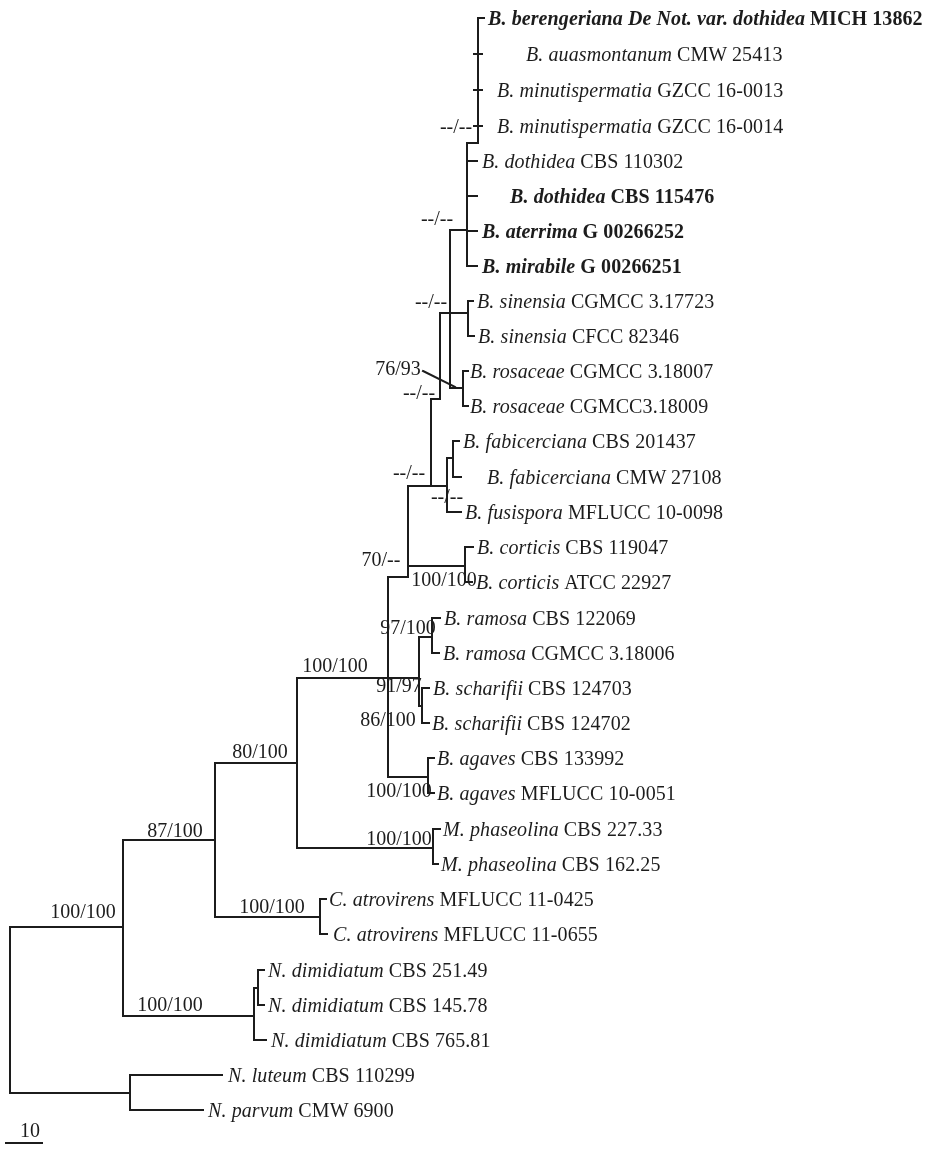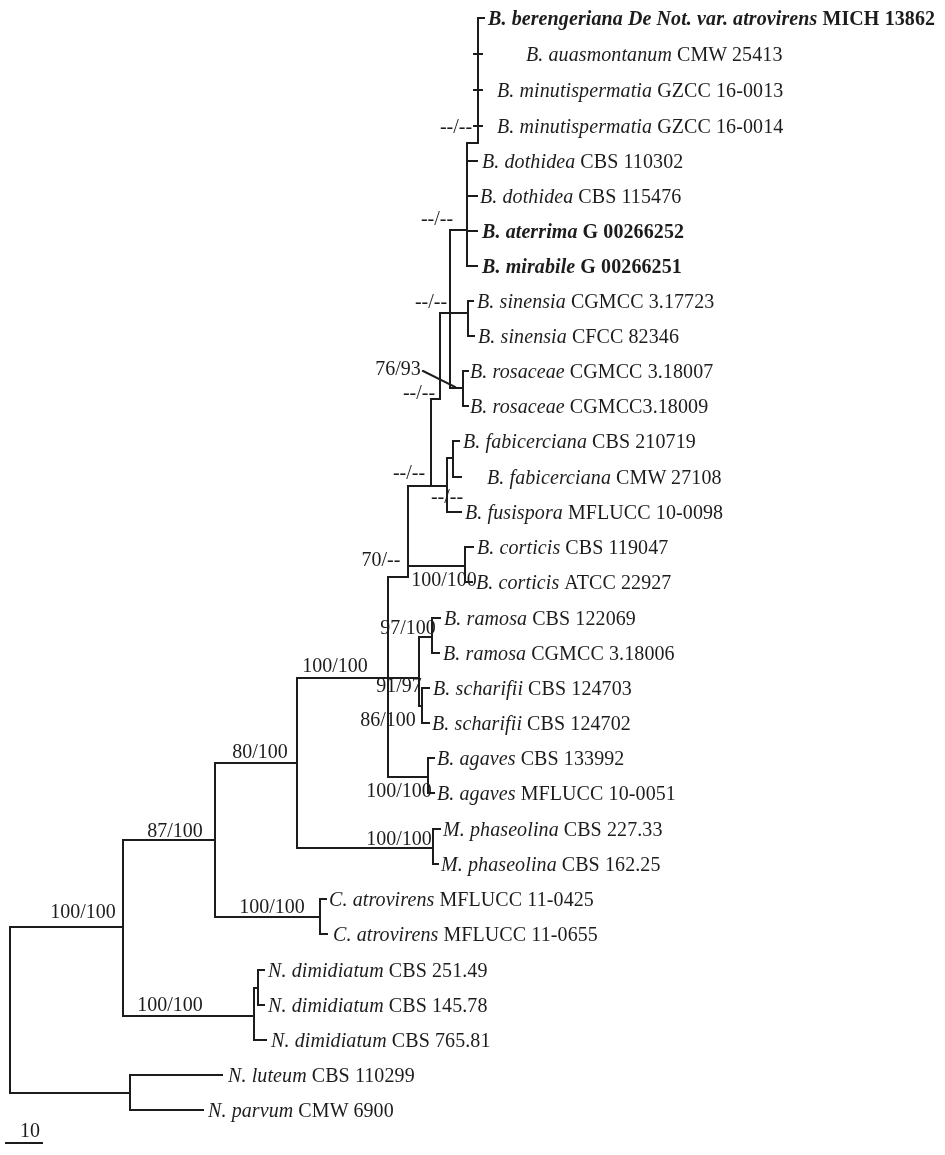--- a/index.html
+++ b/index.html
@@ -104,33 +104,33 @@
       <line x1="258" y1="1005" x2="264" y2="1005" stroke="#1c1c1c" stroke-width="2" stroke-linecap="square"></line>
       <line x1="254" y1="1040" x2="266" y2="1040" stroke="#1c1c1c" stroke-width="2" stroke-linecap="square"></line>
       <line x1="10" y1="1093" x2="130" y2="1093" stroke="#1c1c1c" stroke-width="2" stroke-linecap="square"></line>
       <line x1="130" y1="1075" x2="130" y2="1110" stroke="#1c1c1c" stroke-width="2" stroke-linecap="square"></line>
       <line x1="130" y1="1075" x2="222" y2="1075" stroke="#1c1c1c" stroke-width="2" stroke-linecap="square"></line>
       <line x1="130" y1="1110" x2="203" y2="1110" stroke="#1c1c1c" stroke-width="2" stroke-linecap="square"></line>
       <line x1="423" y1="371" x2="455" y2="387" stroke="#1c1c1c" stroke-width="2" stroke-linecap="square"></line>
       <line x1="6" y1="1143" x2="42" y2="1143" stroke="#1c1c1c" stroke-width="2" stroke-linecap="square"></line>
     </svg>
   <div id="tips-layer">
-      <div class="tip bold" style="left: 488px; top: 18px;"><span class="sp">B. berengeriana De Not. var. atrovirens</span><span class="code">MICH 13862</span></div>
+      <div class="tip bold" style="left: 488px; top: 18px;"><span class="sp">B. berengeriana De Not. var. dothidea</span><span class="code">MICH 13862</span></div>
       <div class="tip" style="left: 490px; top: 54px; margin-left: 36px;"><span class="sp">B. auasmontanum</span><span class="code">CMW 25413</span></div>
       <div class="tip" style="left: 497px; top: 90px;"><span class="sp">B. minutispermatia</span><span class="code">GZCC 16-0013</span></div>
       <div class="tip" style="left: 497px; top: 126px;"><span class="sp">B. minutispermatia</span><span class="code">GZCC 16-0014</span></div>
       <div class="tip" style="left: 482px; top: 161px;"><span class="sp">B. dothidea</span><span class="code">CBS 110302</span></div>
-      <div class="tip" style="left: 480px; top: 196px;"><span class="sp">B. dothidea</span><span class="code">CBS 115476</span></div>
+      <div class="tip" style="left: 510px; top: 196px; font-weight: bold;"><span class="sp">B. dothidea</span><span class="code">CBS 115476</span></div>
       <div class="tip bold" style="left: 482px; top: 231px;"><span class="sp">B. aterrima</span><span class="code">G 00266252</span></div>
       <div class="tip bold" style="left: 482px; top: 266px;"><span class="sp">B. mirabile</span><span class="code">G 00266251</span></div>
       <div class="tip" style="left: 477px; top: 301px;"><span class="sp">B. sinensia</span><span class="code">CGMCC 3.17723</span></div>
       <div class="tip" style="left: 478px; top: 336px;"><span class="sp">B. sinensia</span><span class="code">CFCC 82346</span></div>
       <div class="tip" style="left: 470px; top: 371px;"><span class="sp">B. rosaceae</span><span class="code">CGMCC 3.18007</span></div>
       <div class="tip" style="left: 470px; top: 406px;"><span class="sp">B. rosaceae</span><span class="code">CGMCC3.18009</span></div>
-      <div class="tip" style="left: 463px; top: 441px;"><span class="sp">B. fabicerciana</span><span class="code">CBS 210719</span></div>
+      <div class="tip" style="left: 463px; top: 441px;"><span class="sp">B. fabicerciana</span><span class="code">CBS 201437</span></div>
       <div class="tip" style="left: 487px; top: 477px;"><span class="sp">B. fabicerciana</span><span class="code">CMW 27108</span></div>
       <div class="tip" style="left: 465px; top: 512px;"><span class="sp">B. fusispora</span><span class="code">MFLUCC 10-0098</span></div>
       <div class="tip" style="left: 477px; top: 547px;"><span class="sp">B. corticis</span><span class="code">CBS 119047</span></div>
       <div class="tip" style="left: 476px; top: 582px;"><span class="sp">B. corticis</span><span class="code">ATCC 22927</span></div>
       <div class="tip" style="left: 444px; top: 618px;"><span class="sp">B. ramosa</span><span class="code">CBS 122069</span></div>
       <div class="tip" style="left: 443px; top: 653px;"><span class="sp">B. ramosa</span><span class="code">CGMCC 3.18006</span></div>
       <div class="tip" style="left: 433px; top: 688px;"><span class="sp">B. scharifii</span><span class="code">CBS 124703</span></div>
       <div class="tip" style="left: 432px; top: 723px;"><span class="sp">B. scharifii</span><span class="code">CBS 124702</span></div>
       <div class="tip" style="left: 437px; top: 758px;"><span class="sp">B. agaves</span><span class="code">CBS 133992</span></div>
       <div class="tip" style="left: 437px; top: 793px;"><span class="sp">B. agaves</span><span class="code">MFLUCC 10-0051</span></div>

